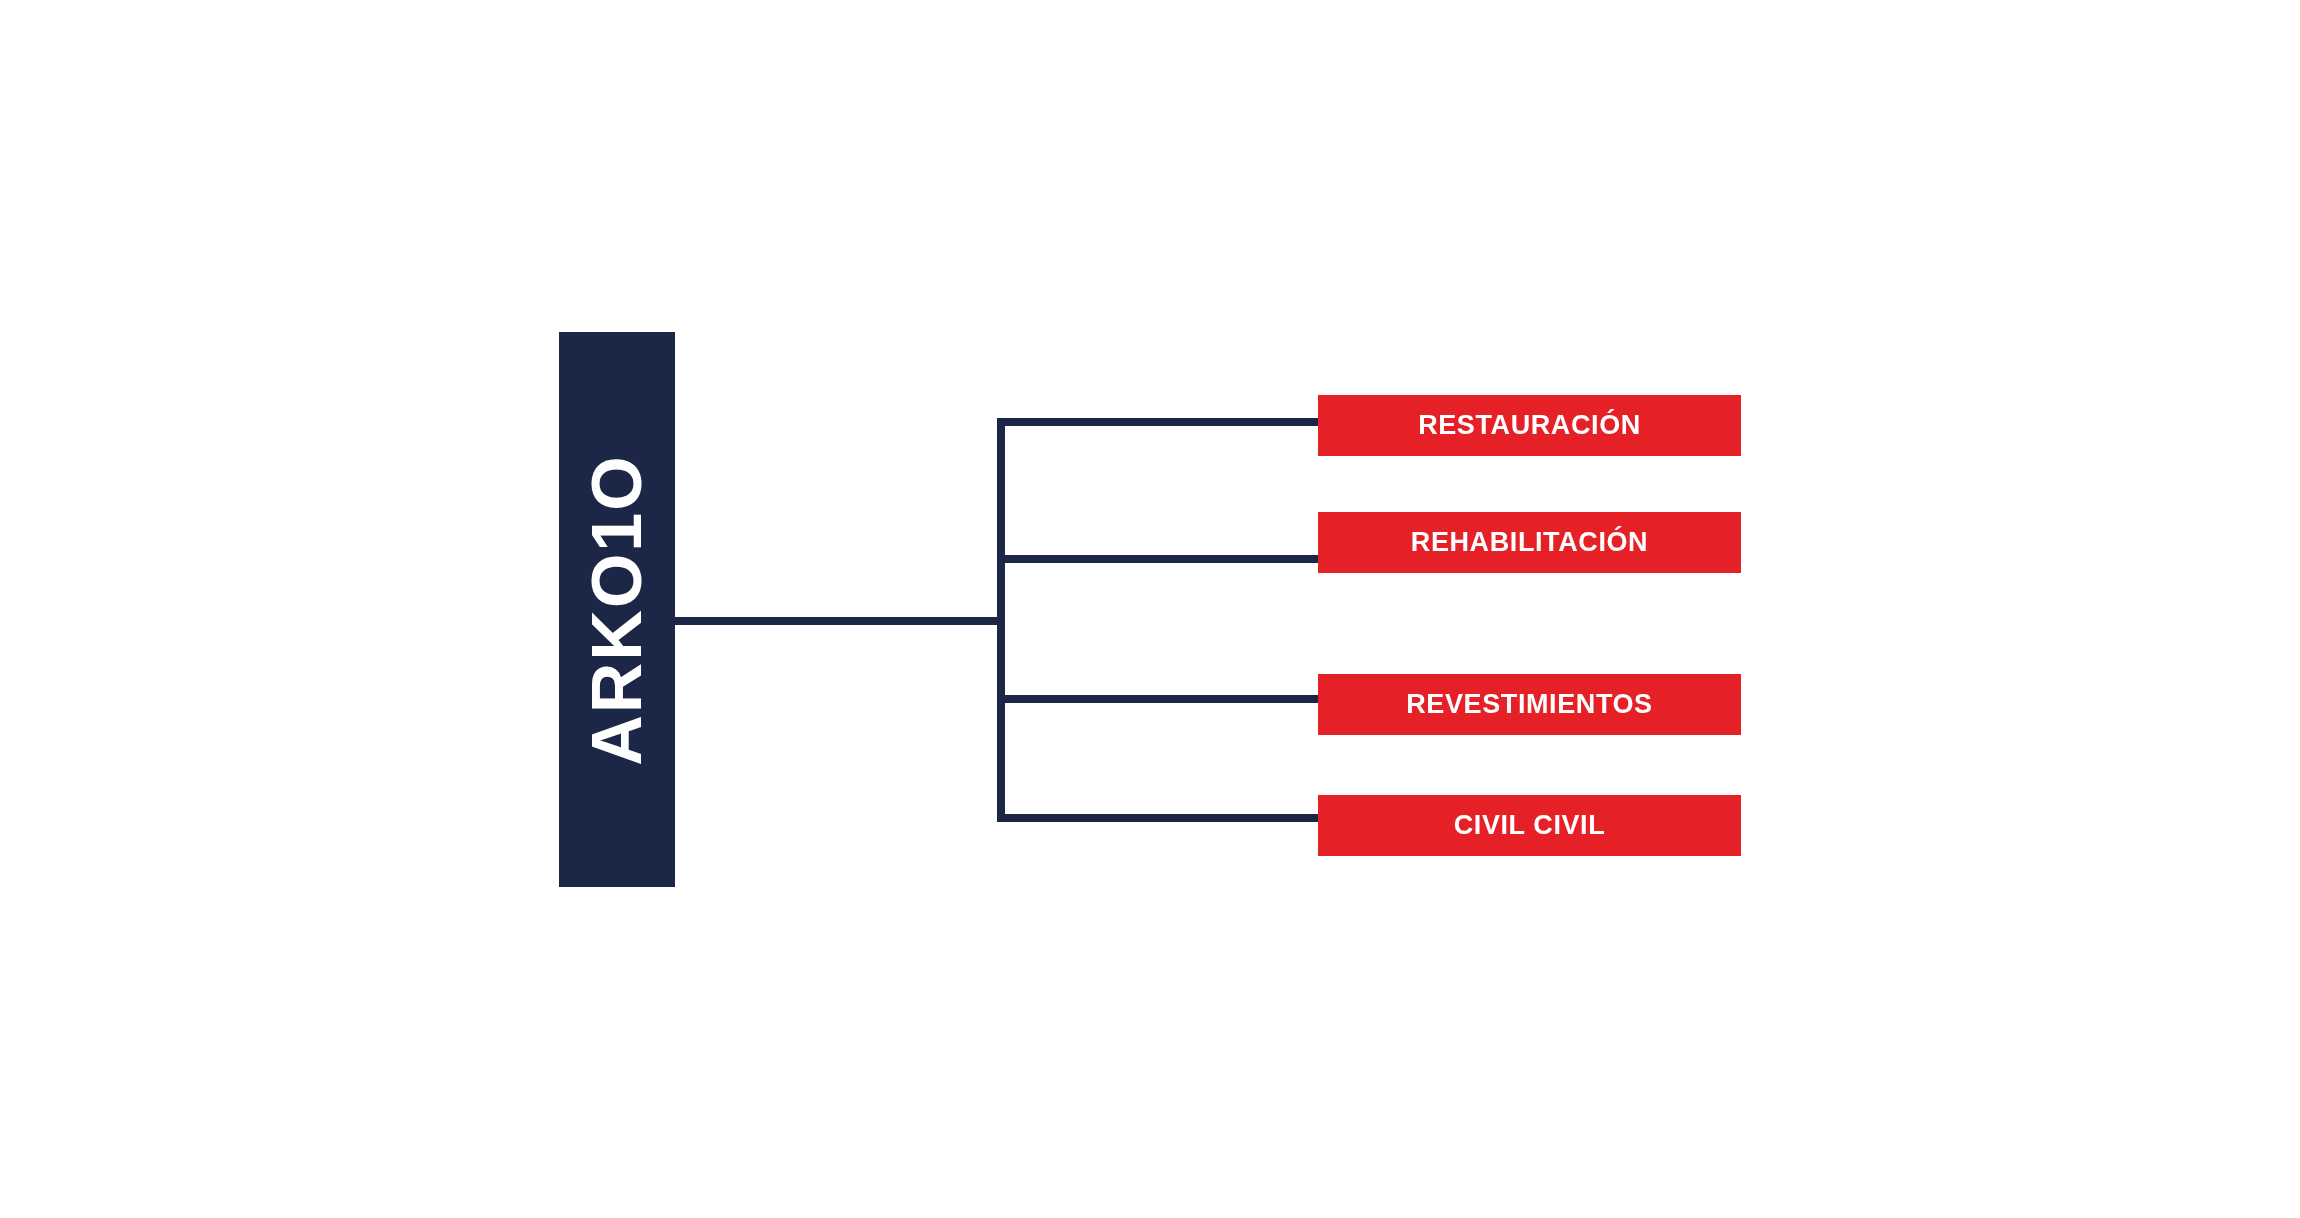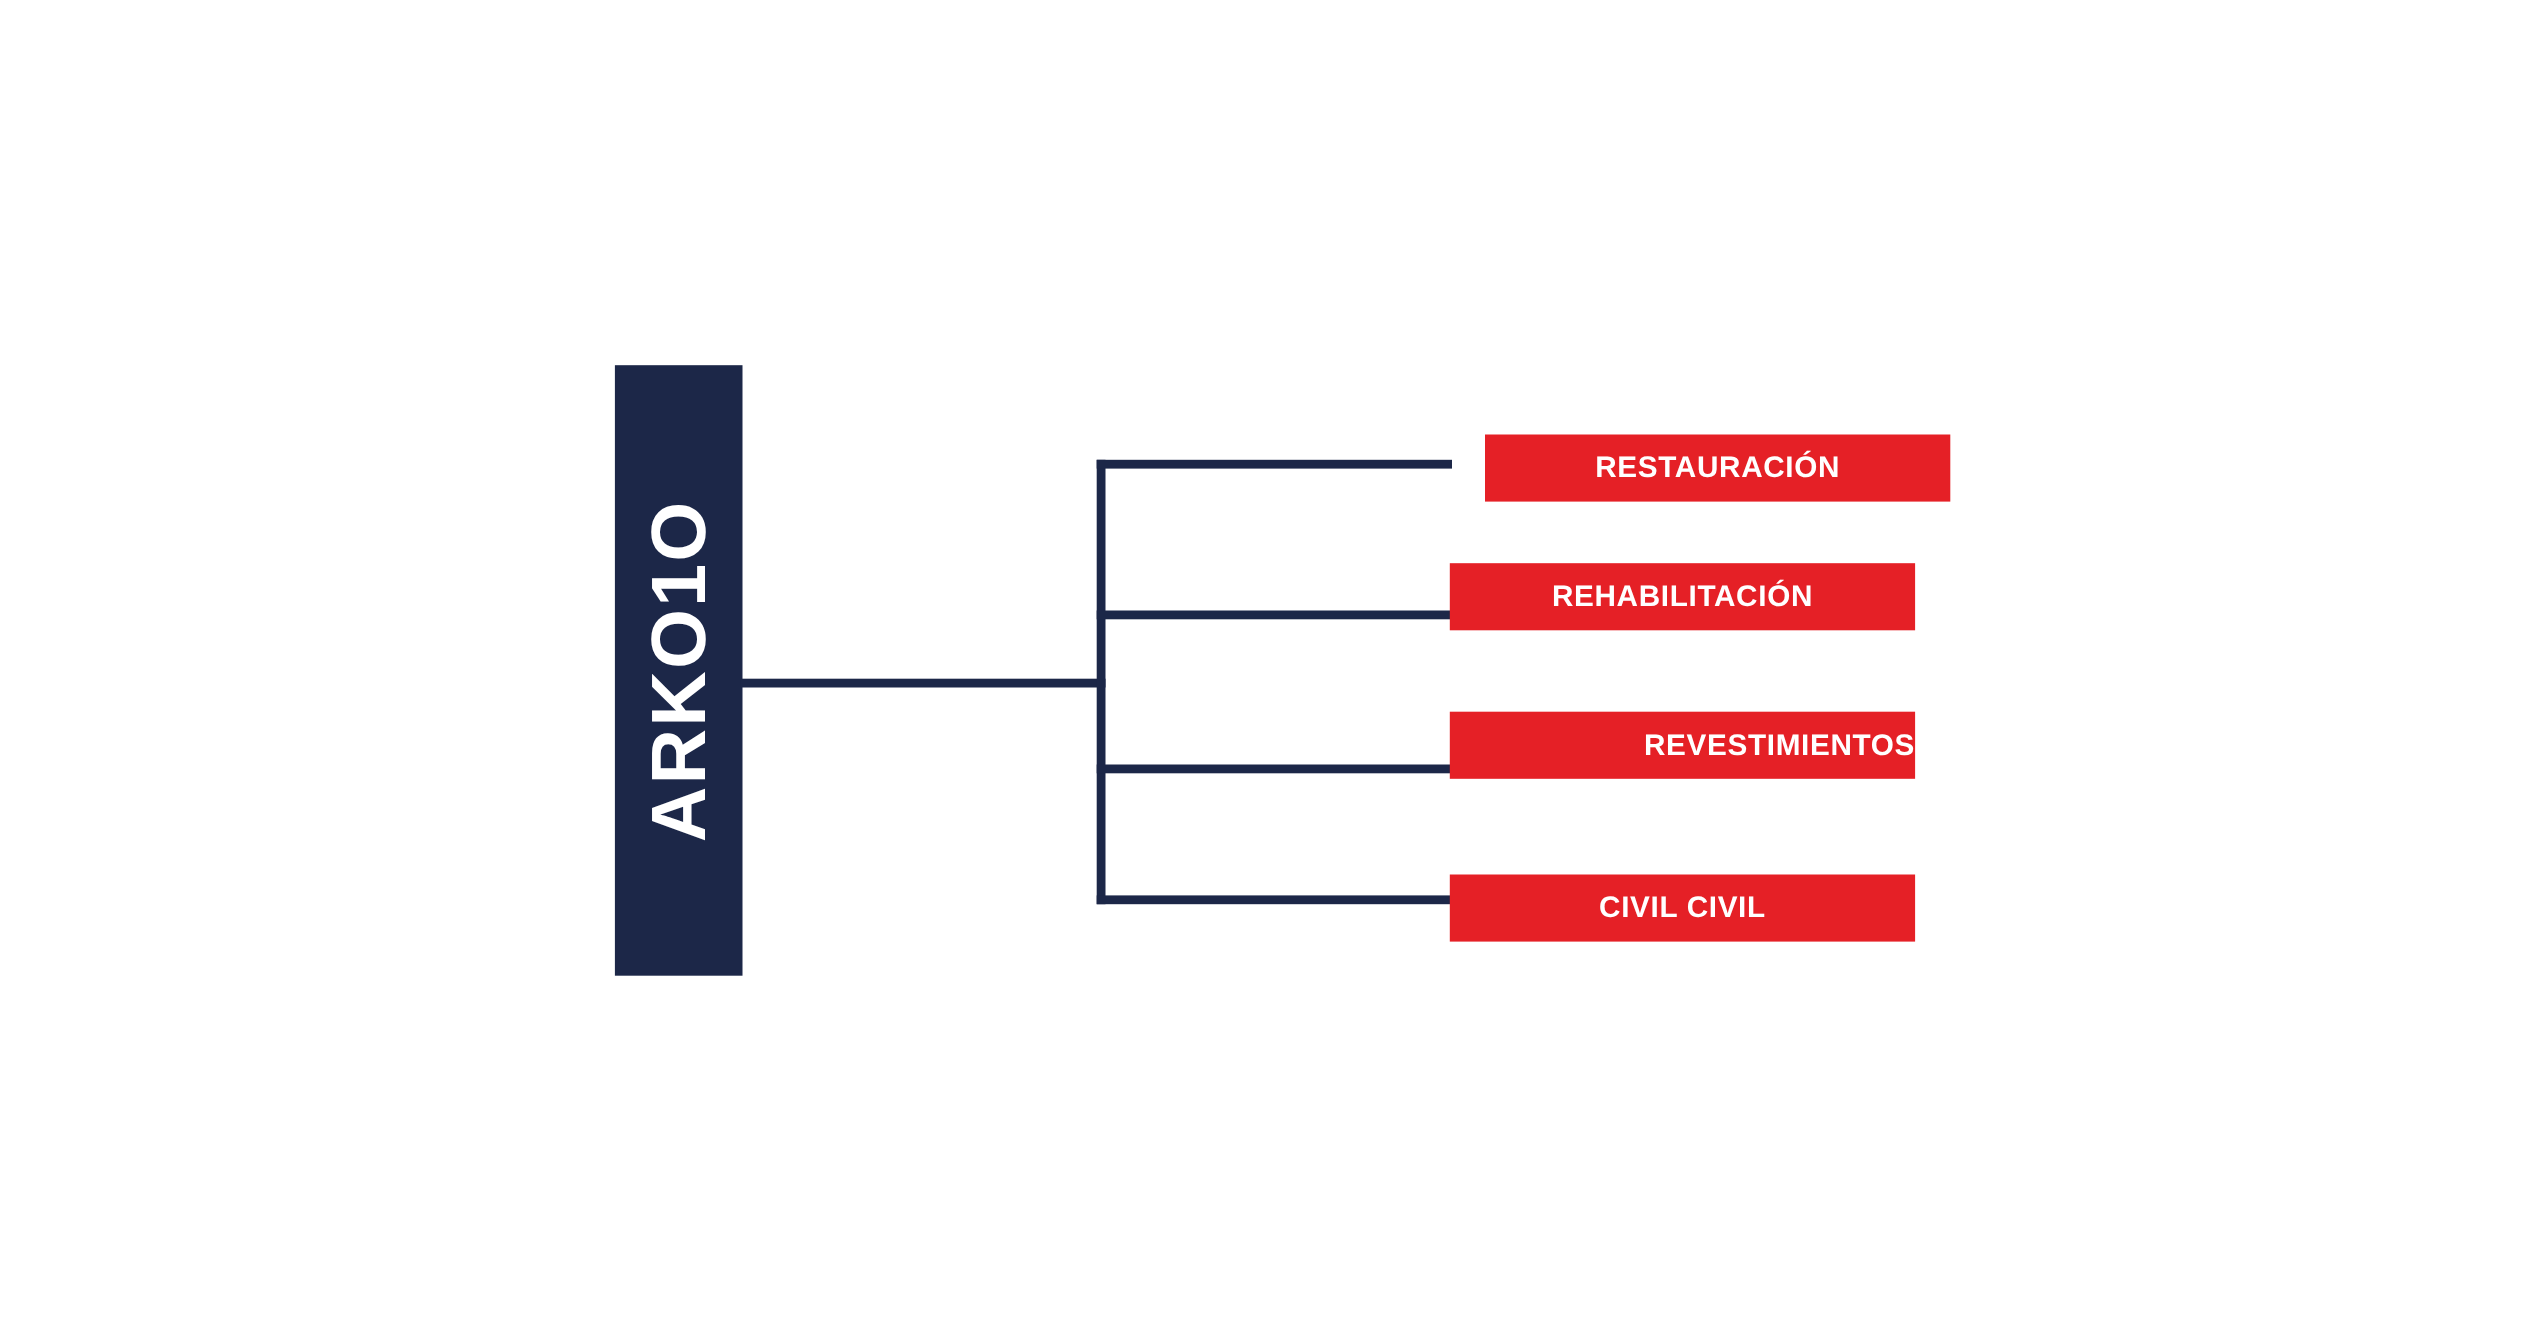--- a/index.html
+++ b/index.html
@@ -86,23 +86,23 @@
   }
   .service-box-label {
     color: #ffffff;
     font-family: "Liberation Sans", sans-serif;
     font-size: 27px;
     font-weight: 600;
     letter-spacing: 0.6px;
     white-space: nowrap;
     text-align: center;
   }
-  .box-1 { top: 395px; margin-left: 32px; }
+  .box-1 { top: 395px; }
   .box-2 { top: 512px; }
-  .box-3 { top: 647px; justify-content: flex-end; }
+  .box-3 { top: 674px; }
   .box-4 { top: 795px; }
 </style>
 </head>
 <body>
 
 <div id="canvas">
 
   <div class="brand-bar">
     <span class="brand-bar-label">ARKO1O</span>
   </div>

